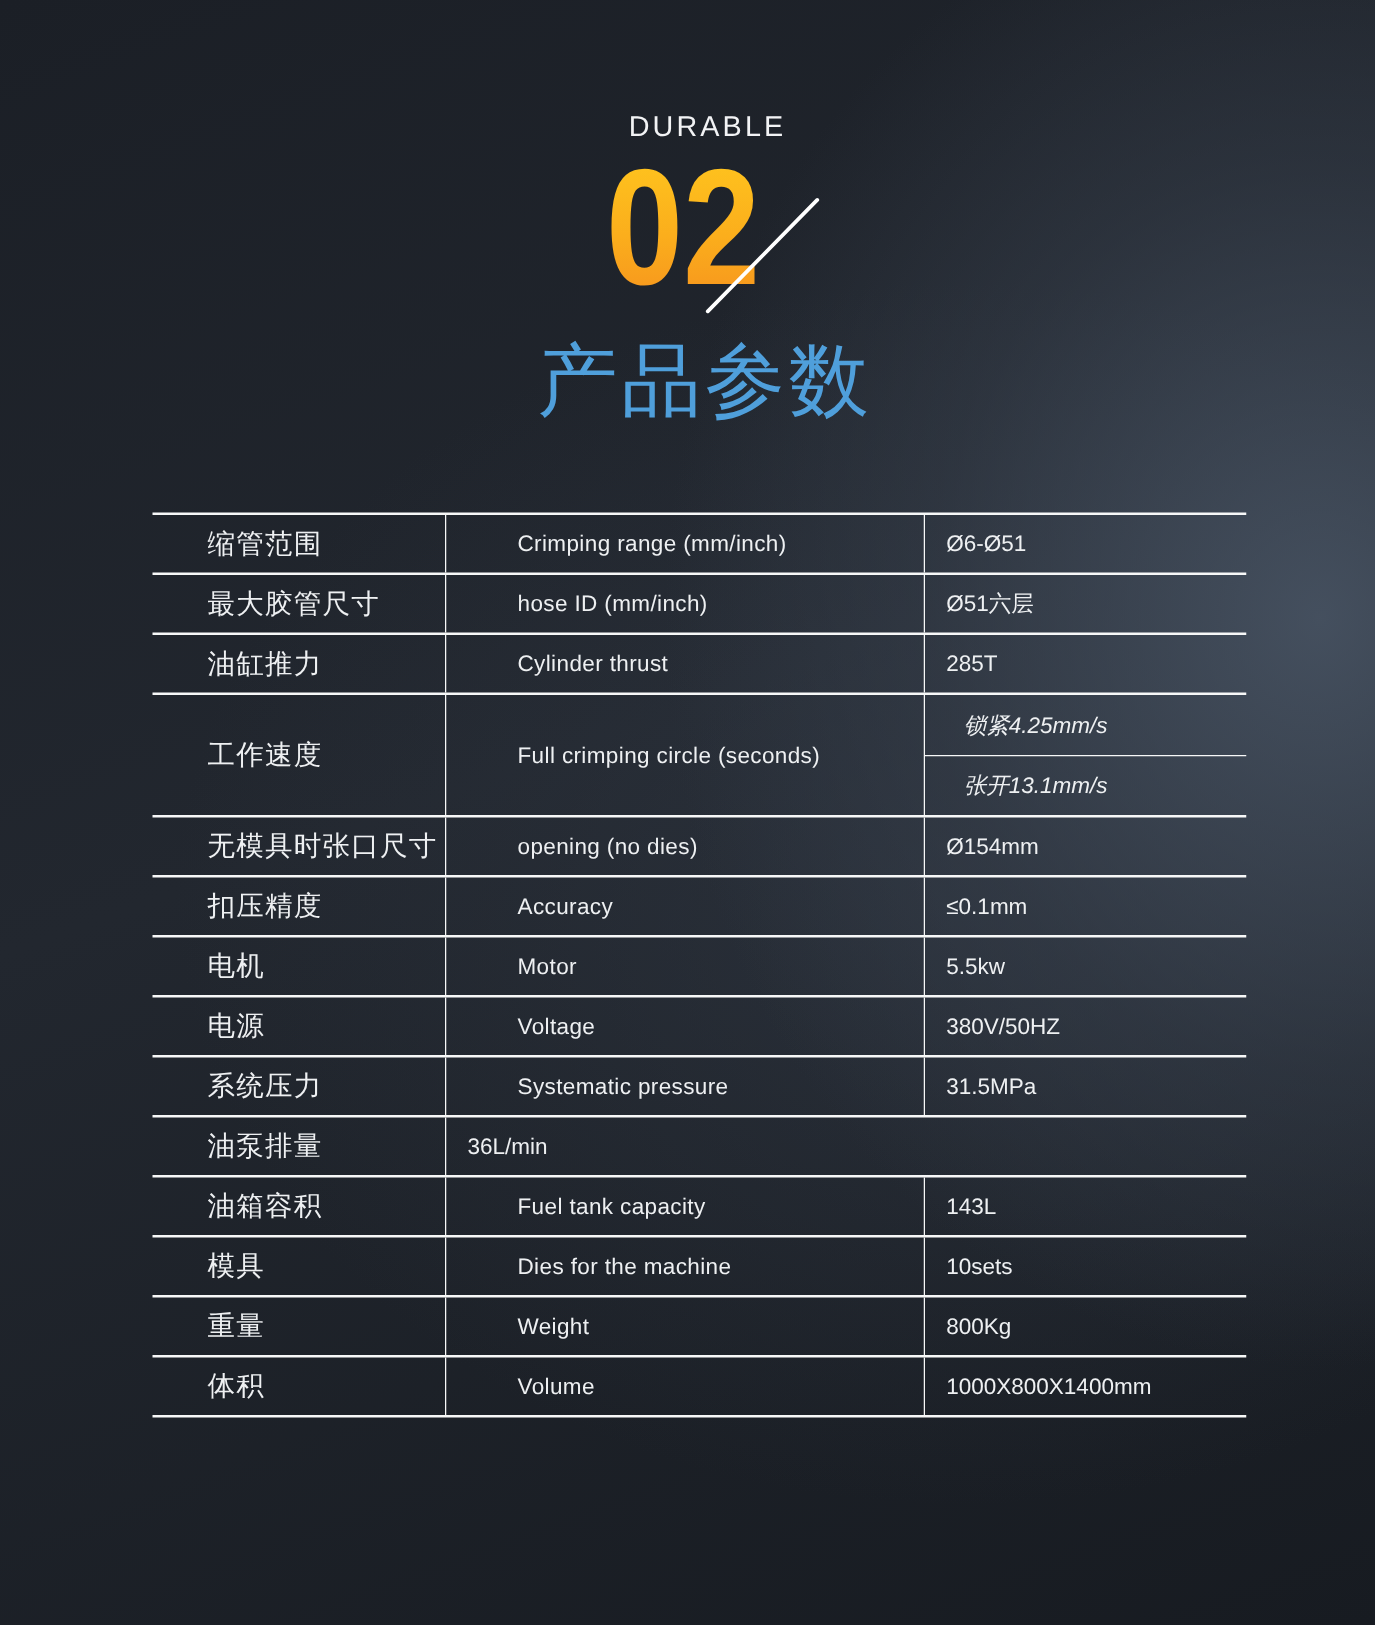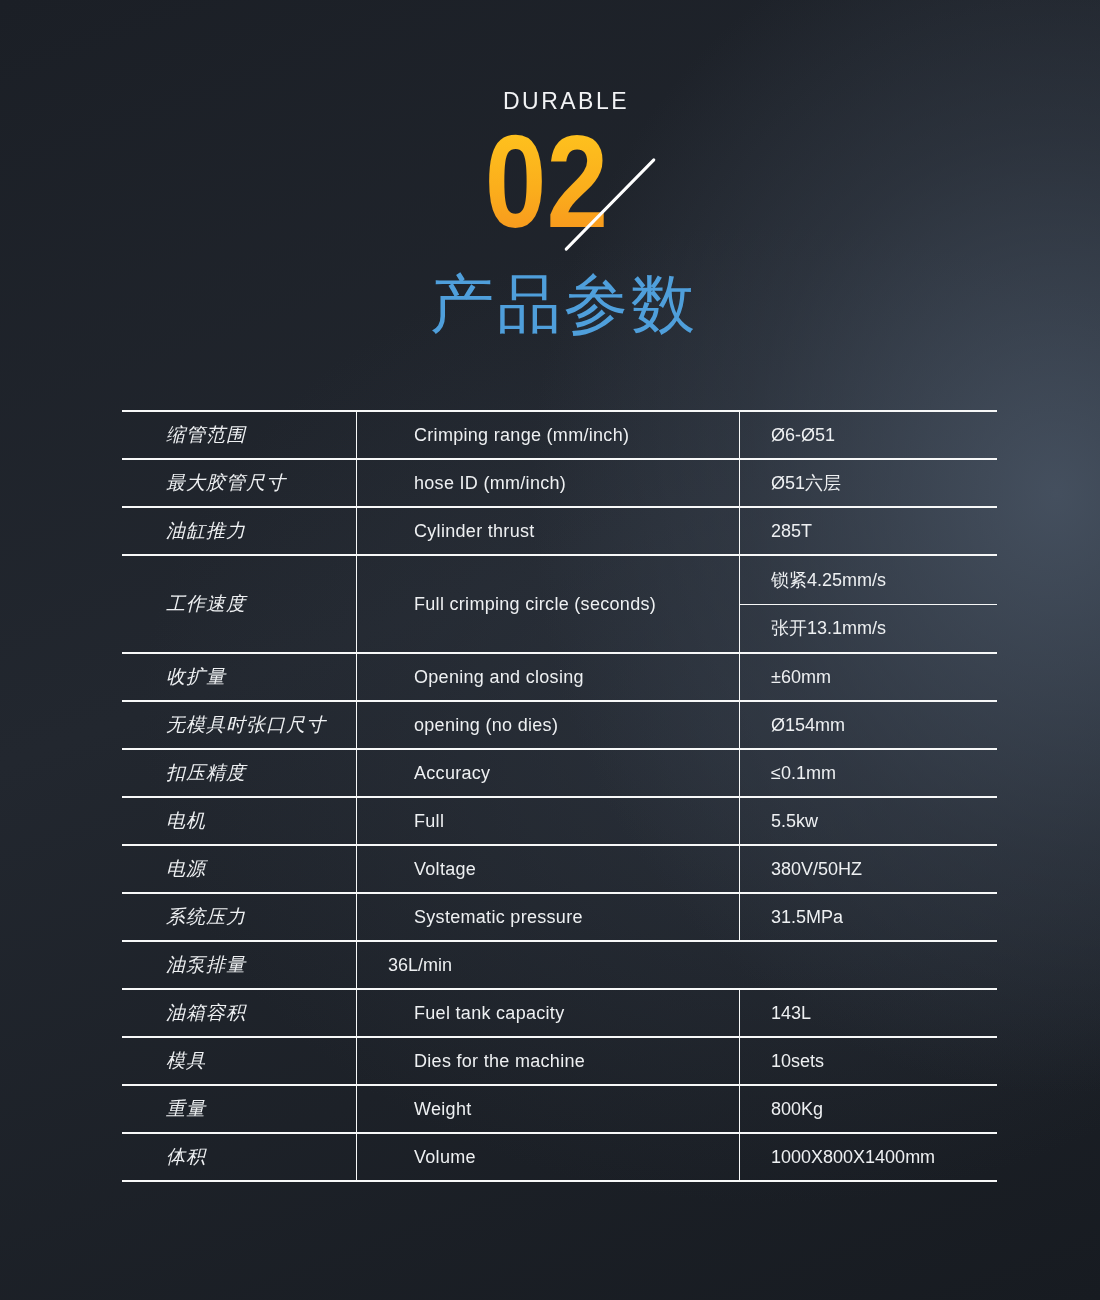--- a/index.html
+++ b/index.html
@@ -56,26 +56,26 @@
     border-bottom:2px solid #f7f8f8;
     color:#eef0f2;
   }
   .spec-row { display:flex; }
   .spec-row:not(:last-child) { border-bottom:2px solid #f7f8f8; }
   .cell {
     box-sizing:border-box; display:flex; align-items:center;
     min-height:46px;
   }
   .spec-row.double .cell { min-height:96px; }
-  .c1 { width:234px; padding-left:44px; font-size:19px; letter-spacing:1px;font-style:italic; }
+  .c1 { width:234px; padding-left:44px; font-size:22px; letter-spacing:1px; }
   .c2 { width:383px; padding-left:57px; font-size:18px; letter-spacing:0.3px;
         border-left:1.5px solid #f7f8f8; }
-  .c3 { width:258px; padding-left:31px; font-size:18px;
+  .c3 { width:258px; padding-left:17px; font-size:18px;
         border-left:1.5px solid #f7f8f8; }
-  .c3.split { flex-direction:column; padding-left:0; align-items:stretch; }
+  .c3.split { flex-direction:column; padding-left:0; align-items:stretch;font-style:italic; }
   .c3.split .sub {
     box-sizing:border-box; flex:1; display:flex; align-items:center;
     padding-left:31px;
   }
   .c3.split .sub:first-child { border-bottom:1.5px solid #f7f8f8; }
 </style>
 </head>
 <body>
 
 <div class="page">
@@ -108,37 +108,32 @@
       </div>
       <div class="spec-row double">
         <div class="cell c1">工作速度</div>
         <div class="cell c2">Full crimping circle (seconds)</div>
         <div class="cell c3 split">
           <div class="sub">锁紧4.25mm/s</div>
           <div class="sub">张开13.1mm/s</div>
         </div>
       </div>
       <div class="spec-row">
-        <div class="cell c1">收扩量</div>
-        <div class="cell c2">Opening and closing</div>
-        <div class="cell c3">±60mm</div>
-      </div>
-      <div class="spec-row">
         <div class="cell c1">无模具时张口尺寸</div>
         <div class="cell c2">opening (no dies)</div>
         <div class="cell c3">Ø154mm</div>
       </div>
       <div class="spec-row">
         <div class="cell c1">扣压精度</div>
         <div class="cell c2">Accuracy</div>
         <div class="cell c3">≤0.1mm</div>
       </div>
       <div class="spec-row">
         <div class="cell c1">电机</div>
-        <div class="cell c2">Full</div>
+        <div class="cell c2">Motor</div>
         <div class="cell c3">5.5kw</div>
       </div>
       <div class="spec-row">
         <div class="cell c1">电源</div>
         <div class="cell c2">Voltage</div>
         <div class="cell c3">380V/50HZ</div>
       </div>
       <div class="spec-row">
         <div class="cell c1">系统压力</div>
         <div class="cell c2">Systematic pressure</div>

